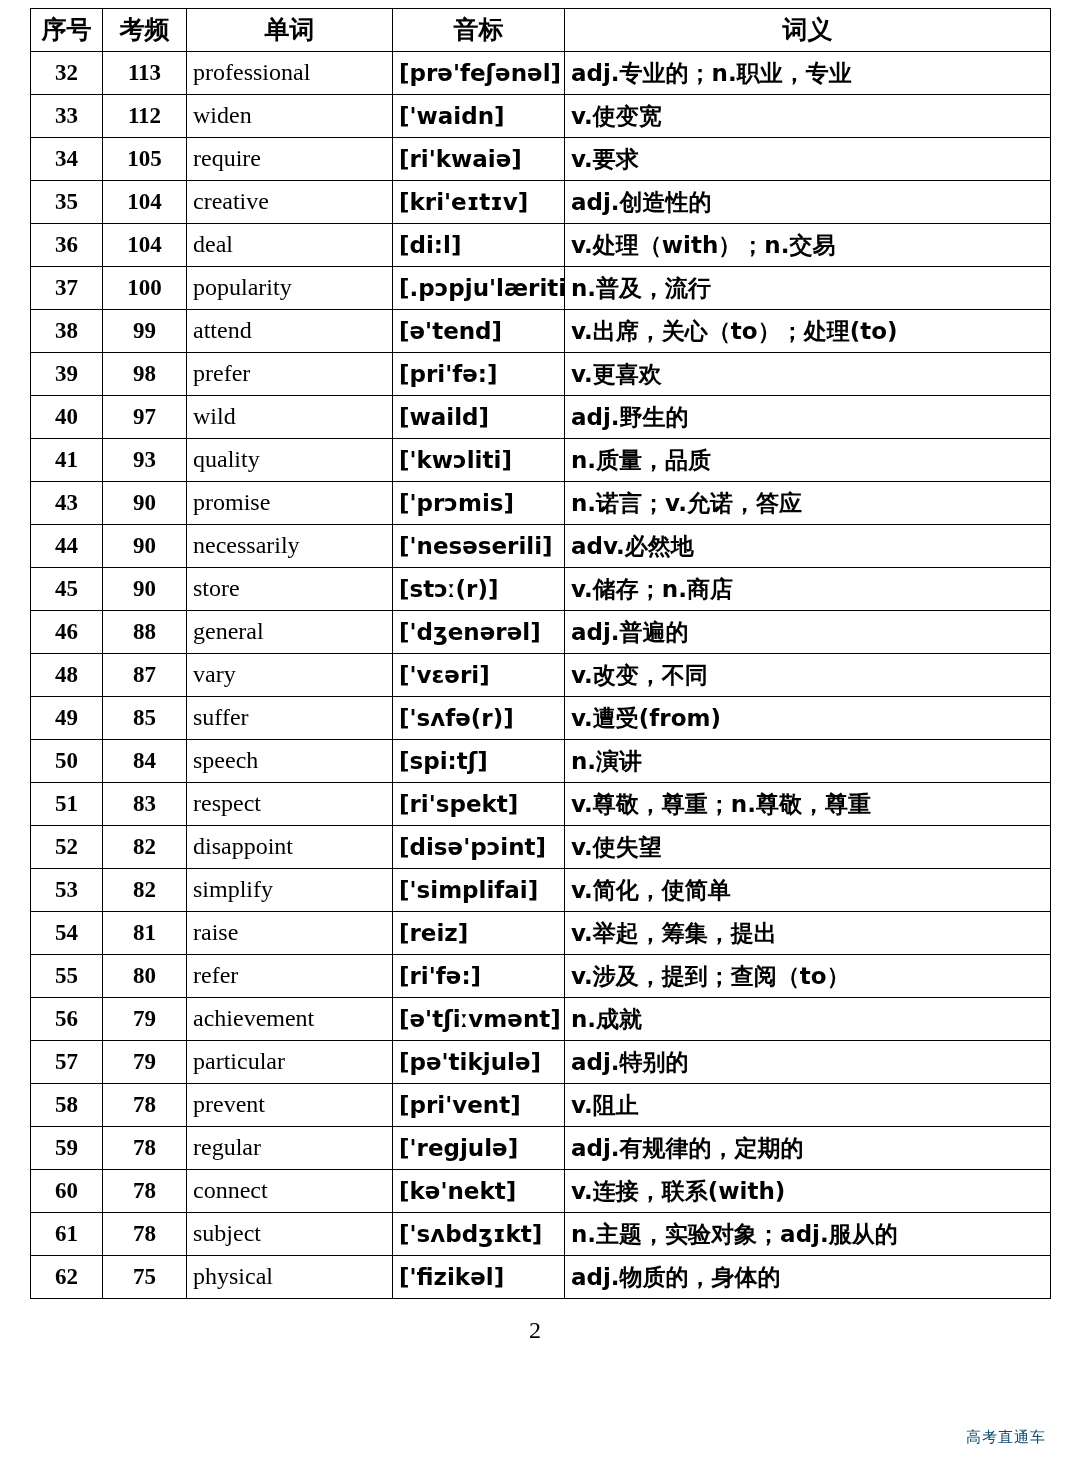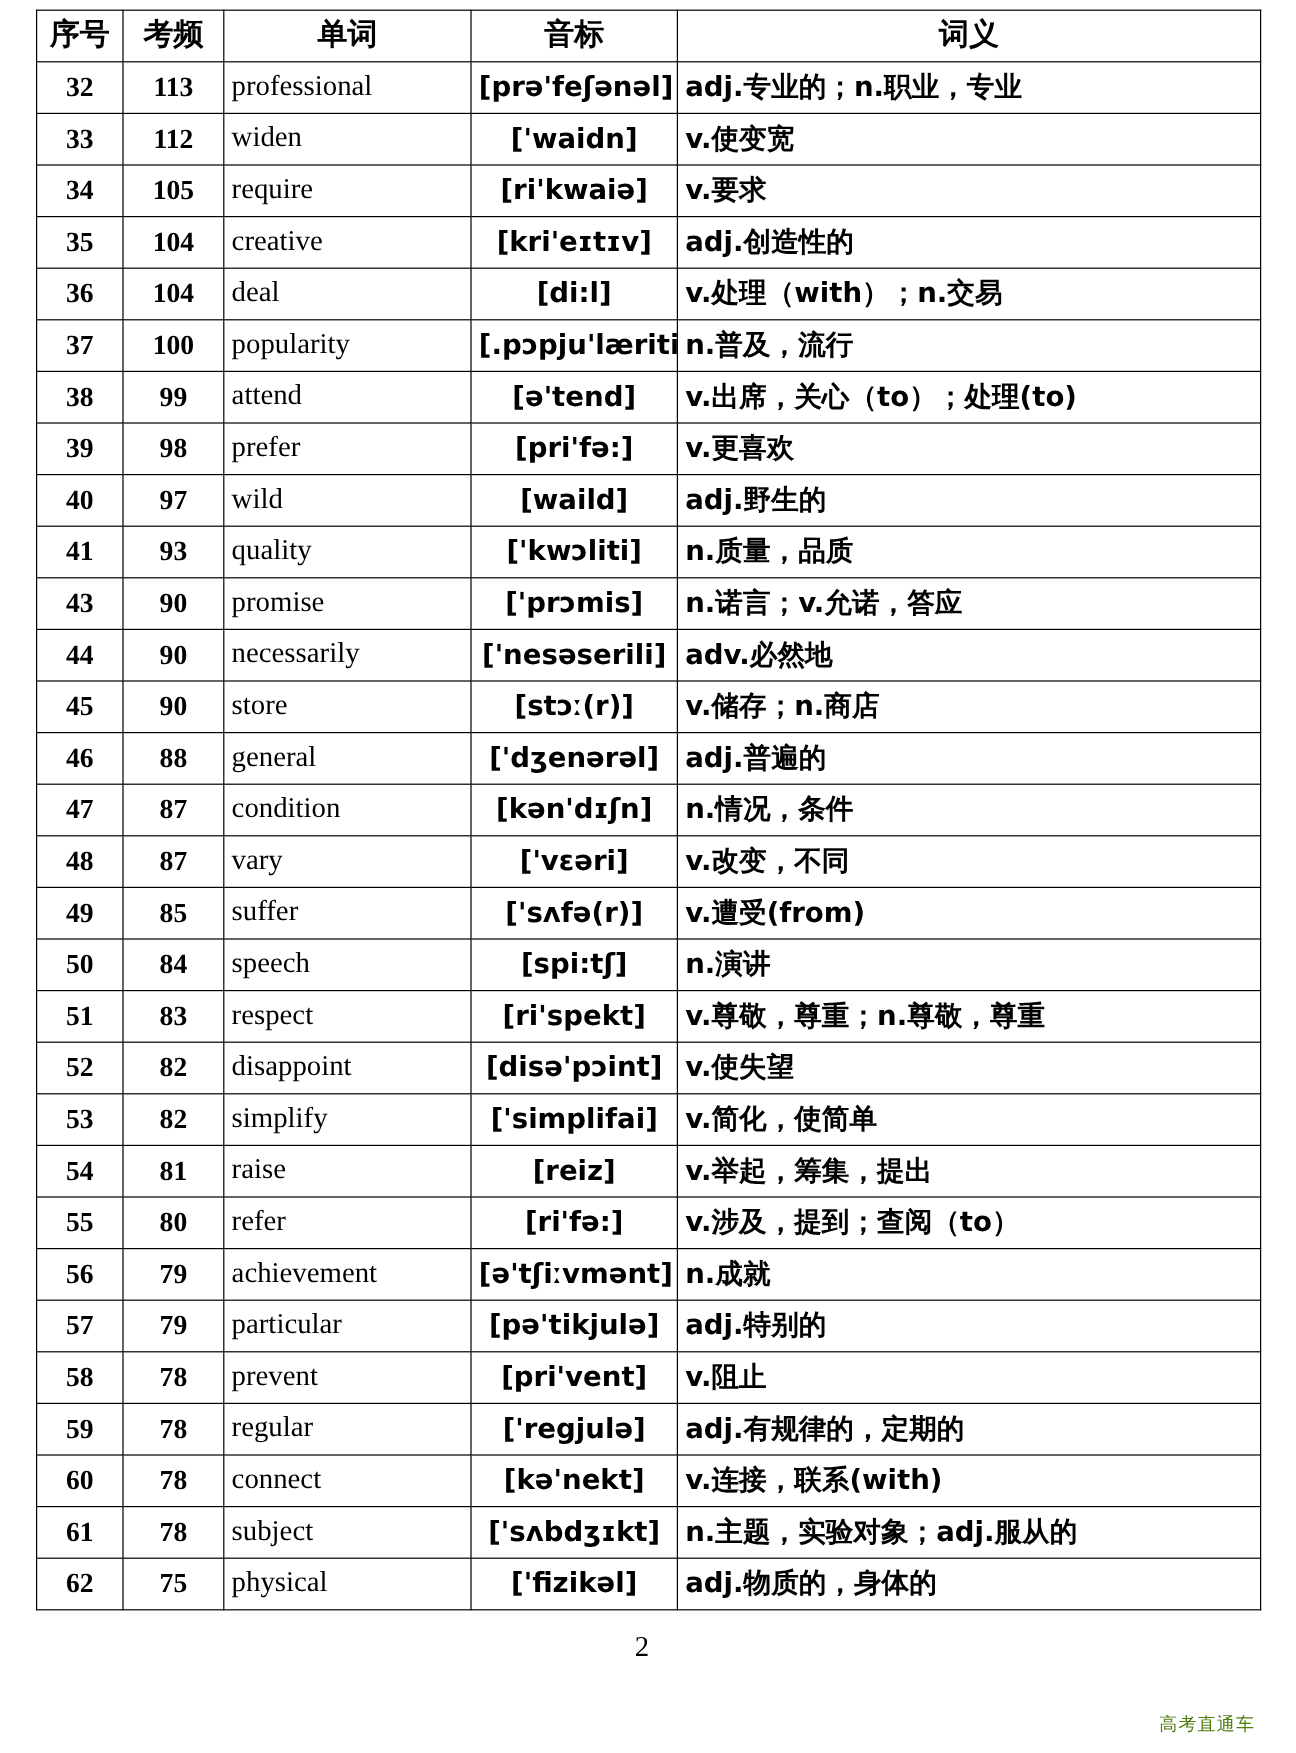--- a/index.html
+++ b/index.html
@@ -56,21 +56,21 @@
     font-weight: bold;
     font-size: 23px;
   }
   td.word {
     text-align: left;
     padding-left: 12px;
     font-size: 24px;
     font-family: "Liberation Serif", serif;
   }
   td.ipa {
-    text-align: center;
+    text-align: left;
     padding-left: 10px;
     font-size: 23px;
     font-weight: bold;
     font-family: "DejaVu Sans", sans-serif;
   }
   td.mean {
     text-align: left;
     padding-left: 12px;
     font-size: 23px;
     font-weight: bold;
@@ -81,21 +81,21 @@
     text-align: center;
     font-size: 24px;
     margin-top: 18px;
     font-family: "Liberation Serif", serif;
   }
   .watermark {
     position: absolute;
     right: 34px;
     bottom: 14px;
     font-size: 15px;
-    color: #4d7c0f;
+    color: #0c4a6e;
     font-family: "DejaVu Sans", sans-serif;
     letter-spacing: 1px;
   }
 </style>
 </head>
 <body>
 
 <div class="page">
 
   <table class="vocab">
@@ -208,27 +208,20 @@
           <td class="mean">v.储存；n.商店</td>
         </tr>
         <tr>
           <td class="idx">46</td>
           <td class="freq">88</td>
           <td class="word">general</td>
           <td class="ipa">['dʒenərəl]</td>
           <td class="mean">adj.普遍的</td>
         </tr>
         <tr>
-          <td class="idx">47</td>
-          <td class="freq">87</td>
-          <td class="word">condition</td>
-          <td class="ipa">[kən'dɪʃn]</td>
-          <td class="mean">n.情况，条件</td>
-        </tr>
-        <tr>
           <td class="idx">48</td>
           <td class="freq">87</td>
           <td class="word">vary</td>
           <td class="ipa">['vɛəri]</td>
           <td class="mean">v.改变，不同</td>
         </tr>
         <tr>
           <td class="idx">49</td>
           <td class="freq">85</td>
           <td class="word">suffer</td>

